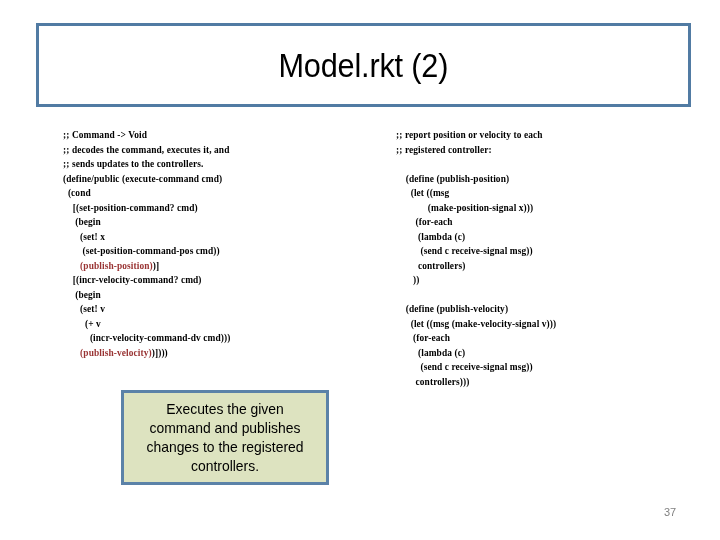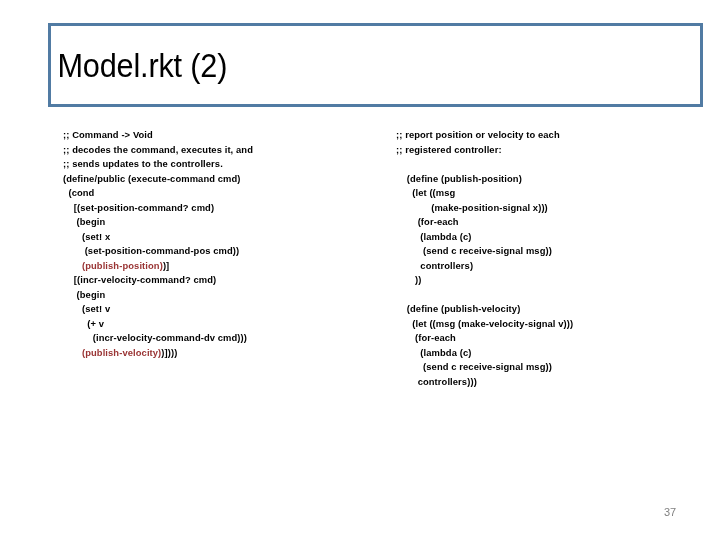--- a/index.html
+++ b/index.html
@@ -21,46 +21,47 @@
     left: 0;
     top: 0;
     width: 720px;
     height: 540px;
     background: #ffffff;
   }
 
   
   #title-box {
     position: absolute;
-    left: 48px;
+    left: 36px;
     top: 23px;
     width: 655px;
     height: 84px;
     border: 3px solid #517ba3;
     background: #ffffff;
     box-sizing: border-box;
     display: flex;
     align-items: center;
+    justify-content: center;
   }
   #title-text {
     font-family: "Liberation Sans", sans-serif;
     font-size: 33px;
     font-weight: 400;
     color: #000000;
     letter-spacing: -0.2px;
     transform: scaleX(0.93);
     transform-origin: center;
     white-space: nowrap;
     line-height: 1;
   }
 
   
   .code-col {
     position: absolute;
-    font-family: Liberation Sans, sans-serif;
+    font-family: Liberation Serif, serif;
     font-size: 9.4px;
     line-height: 14.5px;
     color: #000000;
     white-space: pre;
     font-weight: 700;
     letter-spacing: 0.1px;
   }
   #code-left {
     left: 63px;
     top: 128px;
@@ -122,16 +123,19 @@
 <div id="slide">
 
   <div id="title-box">
     <div id="title-text">Model.rkt (2)</div>
   </div>
 
   <div id="code-left" class="code-col"><div class="code-line">;; Command -&gt; Void</div><div class="code-line">;; decodes the command, executes it, and</div><div class="code-line">;; sends updates to the controllers.</div><div class="code-line">(define/public (execute-command cmd)</div><div class="code-line">  (cond</div><div class="code-line">    [(set-position-command? cmd)</div><div class="code-line">     (begin</div><div class="code-line">       (set! x</div><div class="code-line">        (set-position-command-pos cmd))</div><div class="code-line"><span>       </span><span class="tok-red">(publish-position)</span><span>)]</span></div><div class="code-line">    [(incr-velocity-command? cmd)</div><div class="code-line">     (begin</div><div class="code-line">       (set! v</div><div class="code-line">         (+ v</div><div class="code-line">           (incr-velocity-command-dv cmd)))</div><div class="code-line"><span>       </span><span class="tok-red">(publish-velocity)</span><span>)])))</span></div></div>
 
   <div id="code-right" class="code-col"><div class="code-line">;; report position or velocity to each</div><div class="code-line">;; registered controller:</div><div class="code-line">&nbsp;</div><div class="code-line">    (define (publish-position)</div><div class="code-line">      (let ((msg</div><div class="code-line">             (make-position-signal x)))</div><div class="code-line">        (for-each</div><div class="code-line">         (lambda (c)</div><div class="code-line">          (send c receive-signal msg))</div><div class="code-line">         controllers)</div><div class="code-line">       ))</div><div class="code-line">&nbsp;</div><div class="code-line">    (define (publish-velocity)</div><div class="code-line">      (let ((msg (make-velocity-signal v)))</div><div class="code-line">       (for-each</div><div class="code-line">         (lambda (c)</div><div class="code-line">          (send c receive-signal msg))</div><div class="code-line">        controllers)))</div></div>
 
+  <div id="callout-box">
+    <div id="callout-text">Executes the given command and publishes changes to the registered controllers.</div>
+  </div>
 
   <div id="page-number">37</div>
 
 </div>
 
 </body></html>

